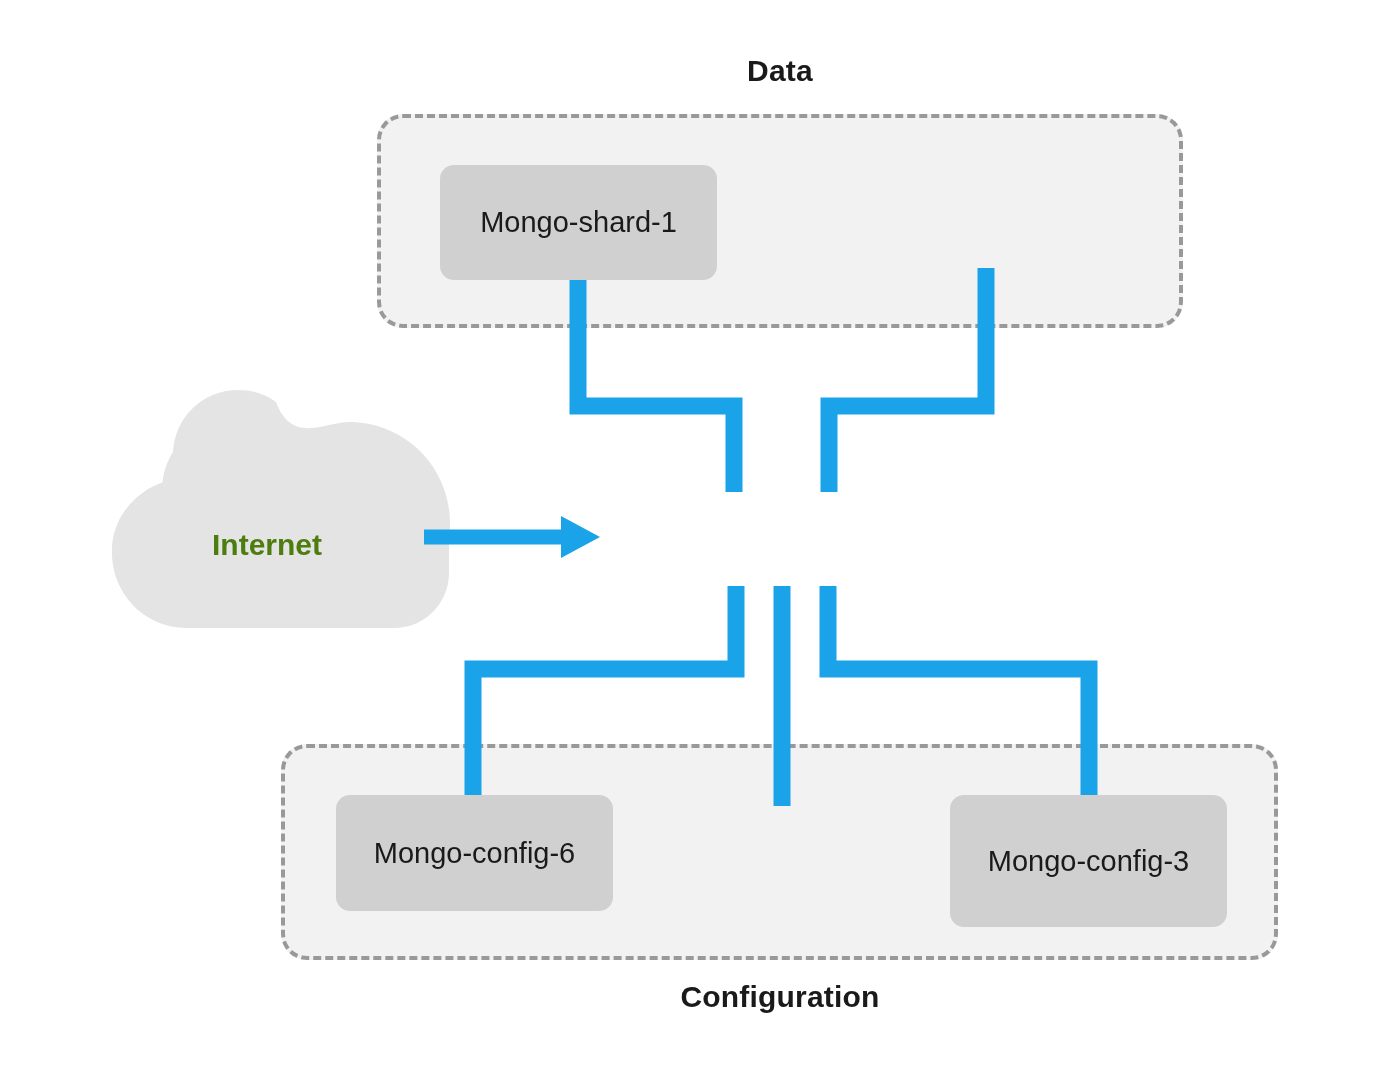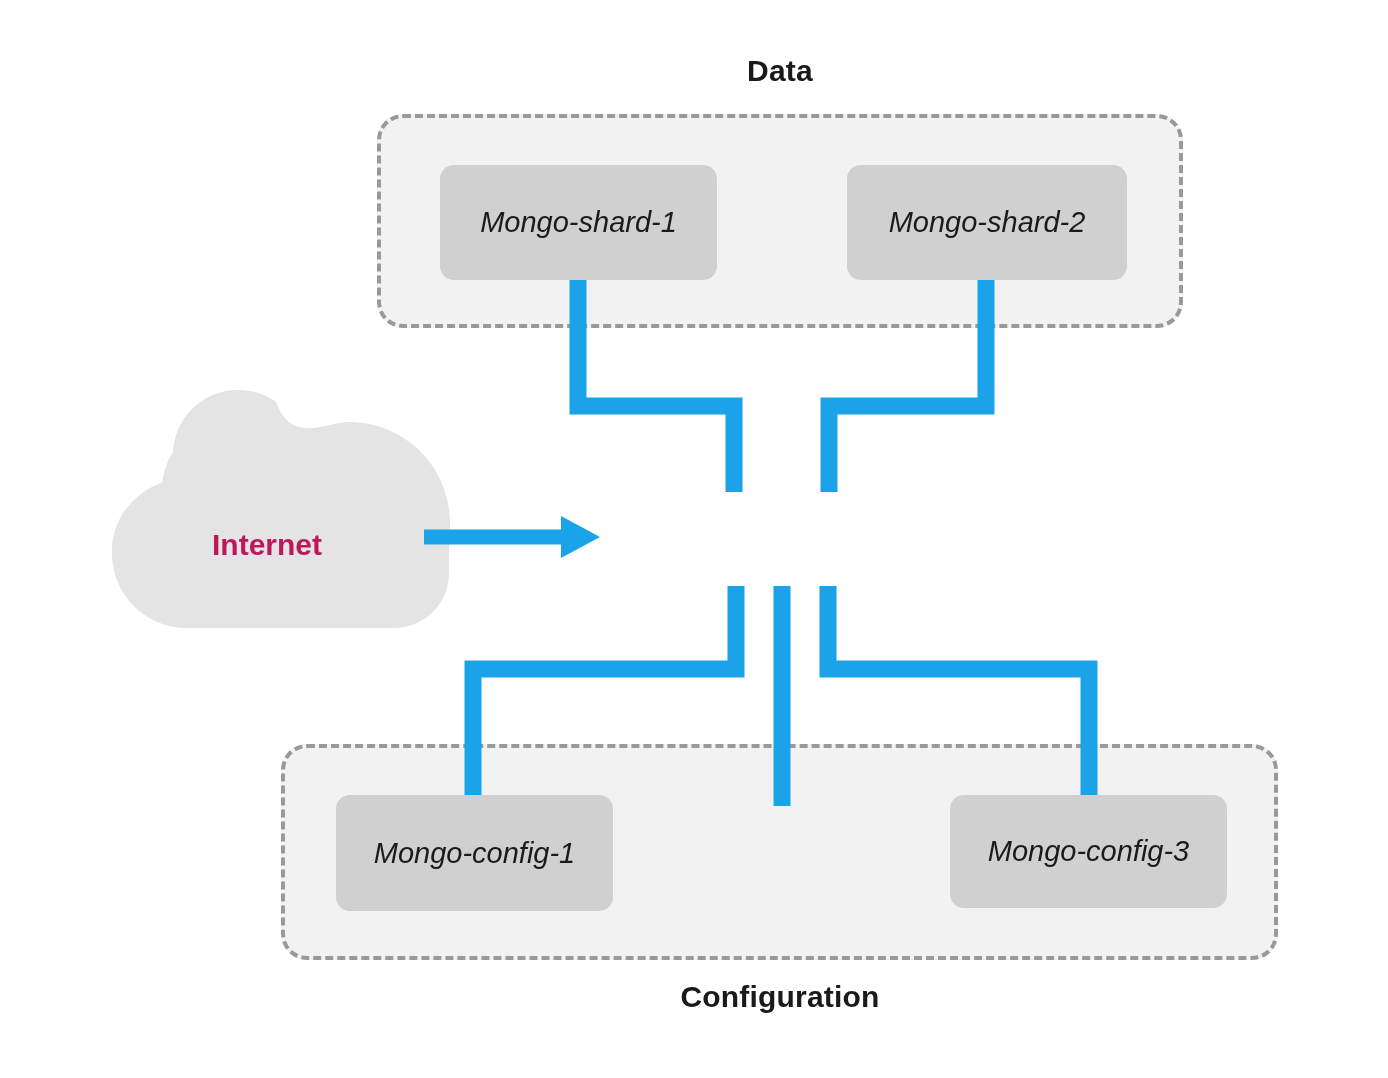--- a/index.html
+++ b/index.html
@@ -66,28 +66,27 @@
     border-radius: 14px;
     display: flex;
     align-items: center;
     justify-content: center;
     box-sizing: border-box;
     color: #1a1a1a;
     font-size: 29px;
     font-weight: 400;
     white-space: nowrap;
     z-index: 6;
-    font-style: italic;
   }
   #node-shard-1 { left: 440px; top: 165px; width: 277px; height: 115px; }
   #node-shard-2 { left: 847px; top: 165px; width: 280px; height: 115px; }
   #node-router  { left: 585px; top: 479px; width: 396px; height: 118px; font-size: 30px; }
   #node-config-1 { left: 336px; top: 795px; width: 277px; height: 116px; }
   #node-config-2 { left: 643px; top: 795px; width: 277px; height: 116px; }
-  #node-config-3 { left: 950px; top: 795px; width: 277px; height: 113px; }
+  #node-config-3 { left: 950px; top: 795px; width: 277px; height: 132px; }
 
   
   #wires {
     position: absolute;
     left: 0;
     top: 0;
     width: 1388px;
     height: 1078px;
     z-index: 3;
     pointer-events: none;
@@ -105,21 +104,21 @@
     z-index: 5;
   }
   #cloud-label {
     position: absolute;
     left: 112px;
     top: 528px;
     width: 310px;
     text-align: center;
     font-size: 30px;
     font-weight: 700;
-    color: #be185d;
+    color: #4d7c0f;
     z-index: 6;
     white-space: nowrap;
   }
 </style>
 </head>
 <body>
 
 <div id="canvas">
 
   <div class="group-box" id="group-data"></div>
@@ -170,21 +169,20 @@
 
   <svg id="wires-top" style="position:absolute;left:0;top:0;width:1388px;height:1078px;pointer-events:none;" viewBox="0 0 1388 1078" width="1388" height="1078" xmlns="http://www.w3.org/2000/svg">
     <g>
       <line x1="424" y1="537" x2="568" y2="537" stroke="#1aa3e8" stroke-width="15" stroke-linecap="butt"></line>
       <polygon points="561,516 600,537 561,558" fill="#1aa3e8"></polygon>
     </g>
   </svg>
 
   <div class="node" id="node-shard-1">Mongo-shard-1</div>
 
-  <div class="node" id="node-shard-2">Mongo-shard-2</div>
 
 
-  <div class="node" id="node-config-1">Mongo-config-1</div>
+  <div class="node" id="node-config-1">Mongo-config-6</div>
 
 
   <div class="node" id="node-config-3">Mongo-config-3</div>
 
 </div>
 
 </body></html>

